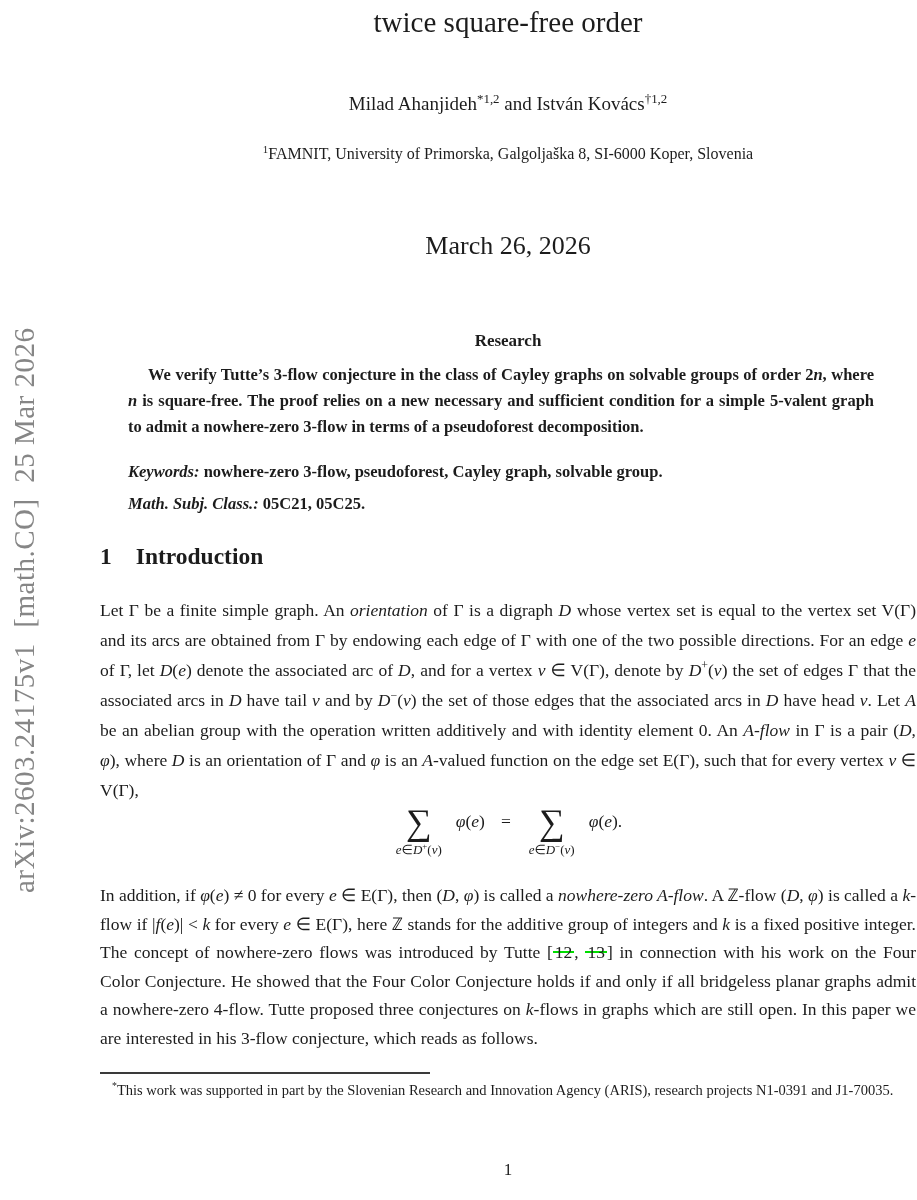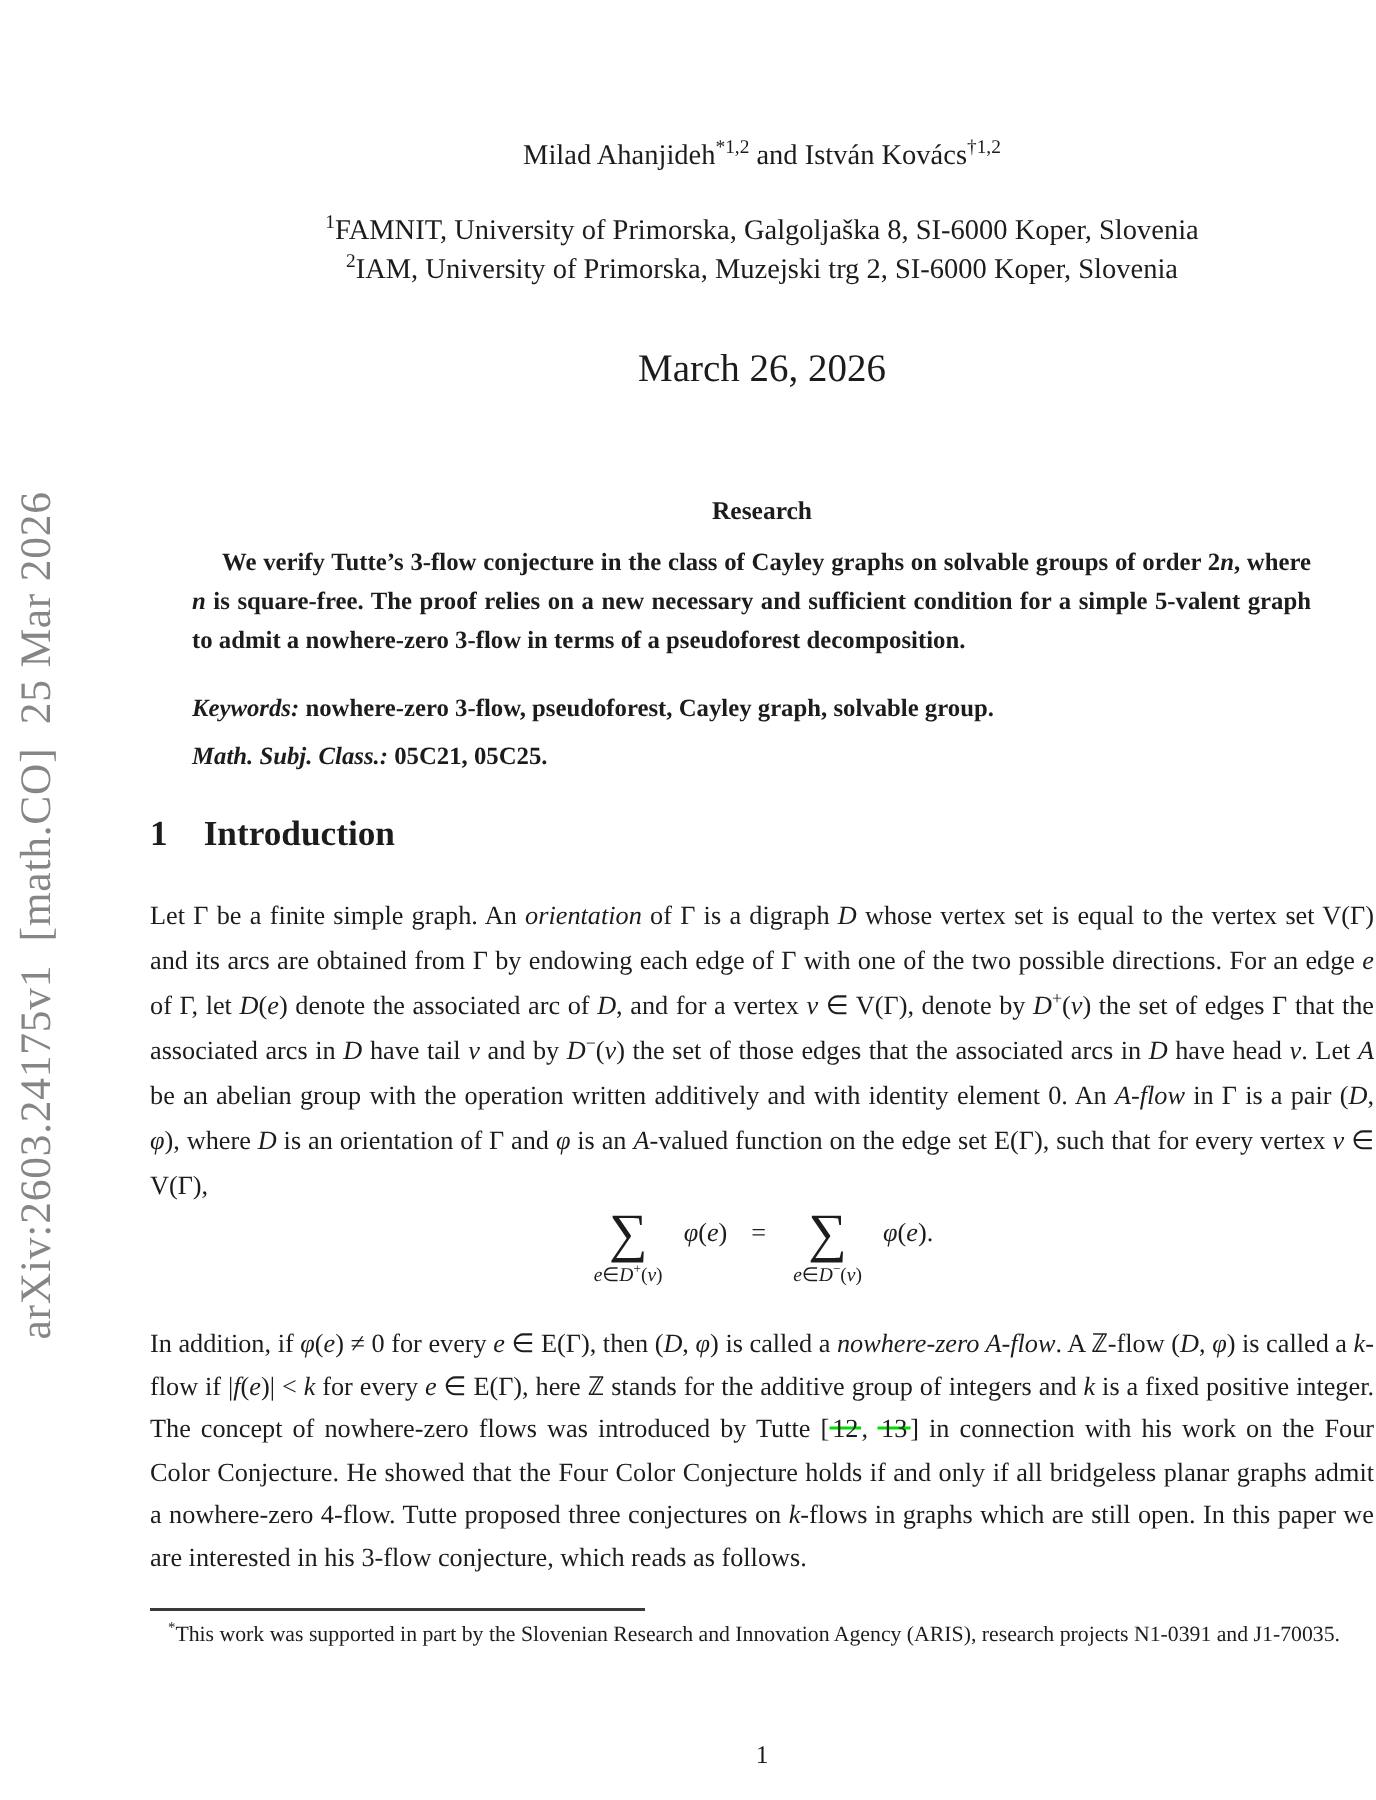--- a/index.html
+++ b/index.html
@@ -22,21 +22,21 @@
     transform-origin:top left;
     font-size:29px;
     color:#868686;
     white-space:pre;
     letter-spacing:0.5px;
   }
 
   
   .title{font-size:29px;line-height:37px;text-align:center;}
   .authors{font-size:19px;text-align:center;}
-  .affils{font-size:19px;line-height:26px;text-align:center;}
+  .affils{font-size:16px;line-height:26px;text-align:center;}
   .date{font-size:26px;text-align:center;}
 
   
   .abs-head{font-size:17px;font-weight:bold;text-align:center;}
   .abs-inset{left:28px;width:746px;font-weight:bold;}
   .abs-body{font-size:16.5px;line-height:26px;text-align:justify;text-indent:20px;}
   .kw,.msc{font-size:16.5px;}
   .ital{font-style:italic;}
 
   
@@ -76,27 +76,27 @@
 </head>
 <body>
 
 <div class="page">
 
   <div class="watermark" style="color: rgb(134, 134, 134);">arXiv:2603.24175v1  [math.CO]  25 Mar 2026</div>
 
   <div class="content">
 
     <div class="blk title" style="top:4px;">
+      <div>twice square-free order</div>
     </div>
 
     <div class="blk authors" style="top:93px;"><span>Milad Ahanjideh</span><span class="run-sup">*1,2</span><span> and István Kovács</span><span class="run-sup">†1,2</span></div>
 
     <div class="blk affils" style="top:141px;">
       <div><span class="run-sup">1</span><span>FAMNIT, University of Primorska, Galgoljaška 8, SI-6000 Koper, Slovenia</span></div>
-      <div><span class="run-sup">2</span><span>IAM, University of Primorska, Muzejski trg 2, SI-6000 Koper, Slovenia</span></div>
     </div>
 
     <div class="blk date" style="top:231px;">March 26, 2026</div>
 
     <div class="blk abs-head" style="top:331px;">Research</div>
 
     <div class="blk abs-inset abs-body" style="top:362px;"><span>We verify Tutte’s 3-flow conjecture in the class of Cayley graphs on solvable groups of order 2</span><span class="run-i">n</span><span>, where </span><span class="run-i">n</span><span> is square-free.  The proof relies on a new necessary and sufficient condition for a simple 5-valent graph to admit a nowhere-zero 3-flow in terms of a pseudoforest decomposition.</span></div>
 
     <div class="blk abs-inset kw" style="top:462px;">
       <span class="ital">Keywords:</span>

